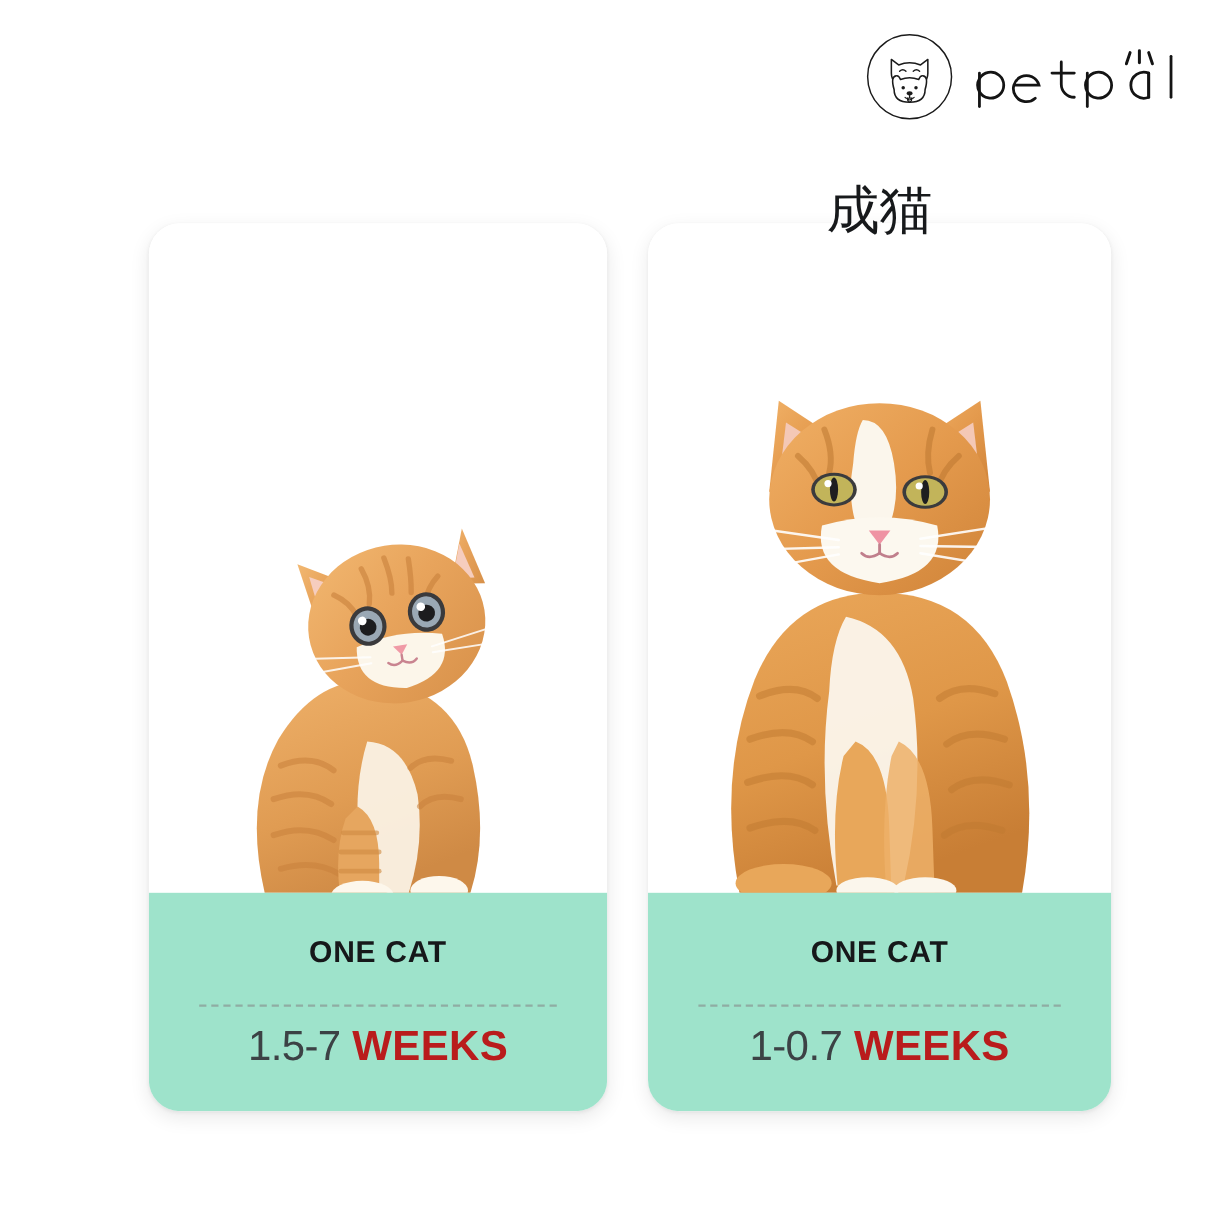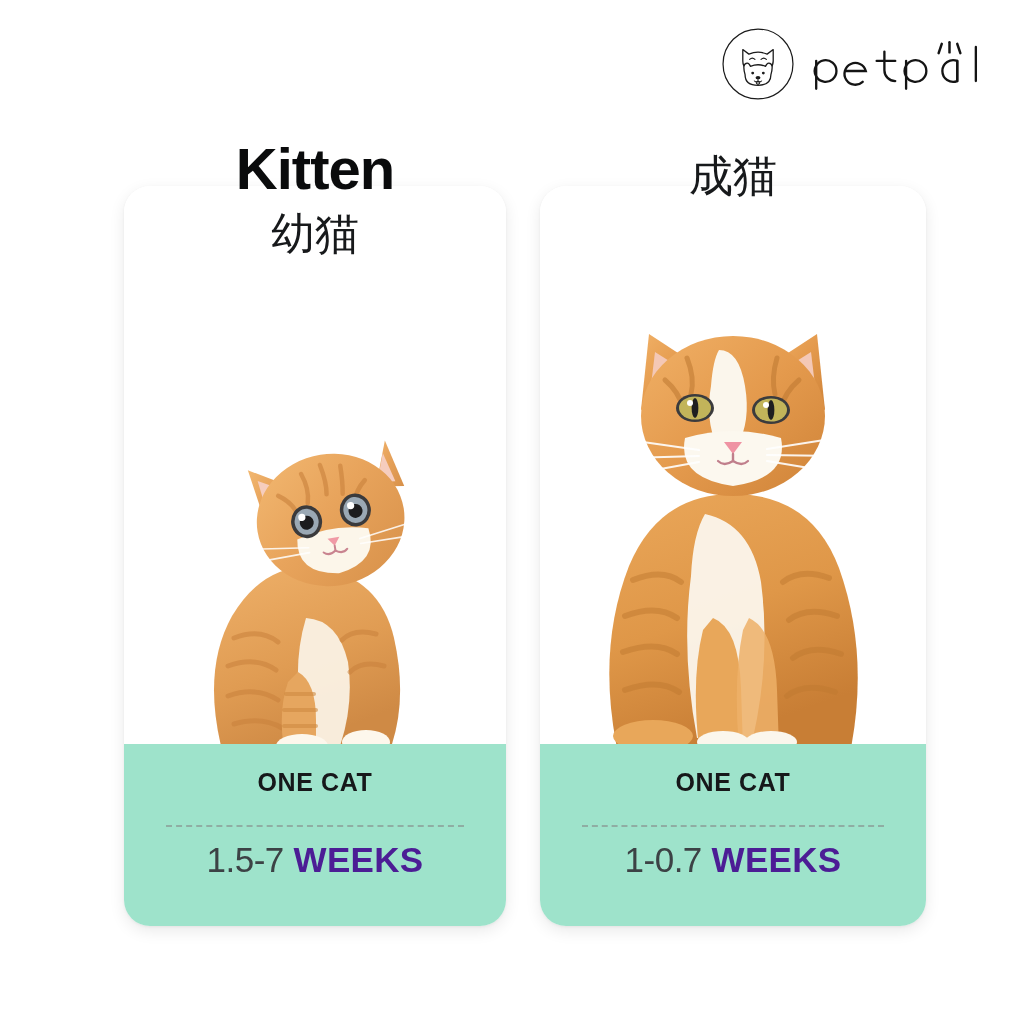--- a/index.html
+++ b/index.html
@@ -73,21 +73,21 @@
   
   .card-footer {
     position: absolute;
     left: 0; right: 0; bottom: 0;
     height: 182px;
     background: #9ee3cb;
     display: flex;
     flex-direction: column;
     align-items: center;
     justify-content: flex-start;
-    padding-top: 24px;
+    padding-top: 36px;
   }
   .footer-title {
     font-size: 25px;
     font-weight: 700;
     letter-spacing: 0.6px;
     color: #16181a;
   }
   .footer-divider {
     width: 78%;
     height: 0;
@@ -102,21 +102,21 @@
     color: #111315;
     white-space: nowrap;
   }
   .footer-duration .num {
     font-weight: 400;
     color: #3c4245;
     letter-spacing: -0.5px;
   }
   .footer-duration .unit {
     font-weight: 700;
-    color: #4c1d95;
+    color: #b91c1c;
     letter-spacing: 0.3px;
   }
 
   
   .heading {
     position: absolute;
     text-align: center;
     z-index: 5;
   }
   .heading-left  { left: 124px; width: 382px; top: 140px; }
@@ -371,22 +371,18 @@
         <div class="footer-title">ONE CAT</div>
         <div class="footer-divider"></div>
         <div class="footer-duration">
           <span class="num">1-0.7</span>
           <span class="unit">WEEKS</span>
         </div>
       </div>
     </div>
   </div>
 
-  <div class="heading heading-left">
-    <div class="heading-en">Kitten</div>
-    <div class="heading-zh">幼猫</div>
-  </div>
 
   <div class="heading heading-right">
     <div class="heading-zh">成猫</div>
   </div>
 
 </div>
 
 </body></html>

